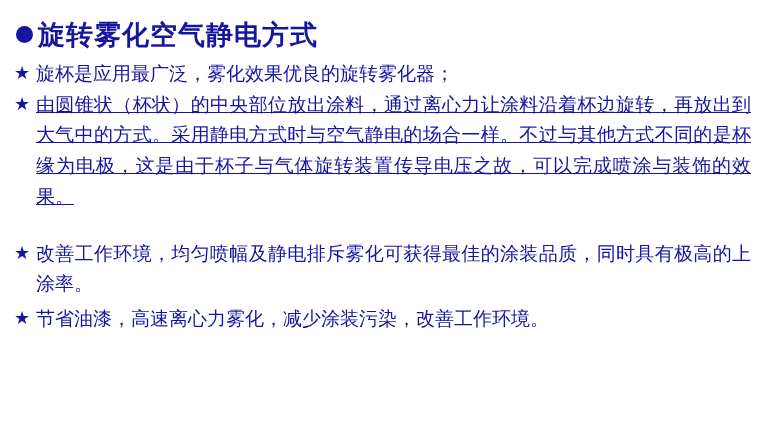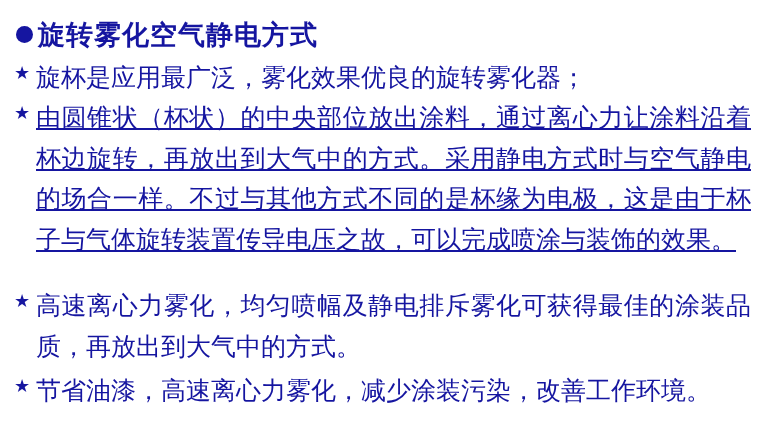--- a/index.html
+++ b/index.html
@@ -57,21 +57,21 @@
     flex: none;
     width: 22px;
     font-size: 18px;
     line-height: 1.62;
     color: #1515a0;
   }
   .line-body {
     flex: 1;
   }
   .para {
-    font-size: 25px;
+    font-size: 19px;
     color: #1515a0;
     line-height: 1.62;
     text-align: justify;
     text-justify: inter-ideograph;
   }
   .para-indent {
     padding-left: 0;
     text-decoration: underline;
   }
   .gap-small { height: 4px; }
@@ -102,21 +102,21 @@
 
   </div>
 
   <div class="gap-section"></div>
 
   <div class="section section2">
 
 
     <div class="line">
       <span class="star">★</span>
-      <span class="line-body para">高速离心力雾化，均匀喷幅及静电排斥雾化可获得最佳的涂装品质，再放出到大气中的方式。</span>
+      <span class="line-body para">改善工作环境，均匀喷幅及静电排斥雾化可获得最佳的涂装品质，同时具有极高的上涂率。</span>
     </div>
 
     <div class="gap-small"></div>
 
     <div class="line">
       <span class="star">★</span>
       <span class="line-body para">节省油漆，高速离心力雾化，减少涂装污染，改善工作环境。</span>
     </div>
 
   </div>

